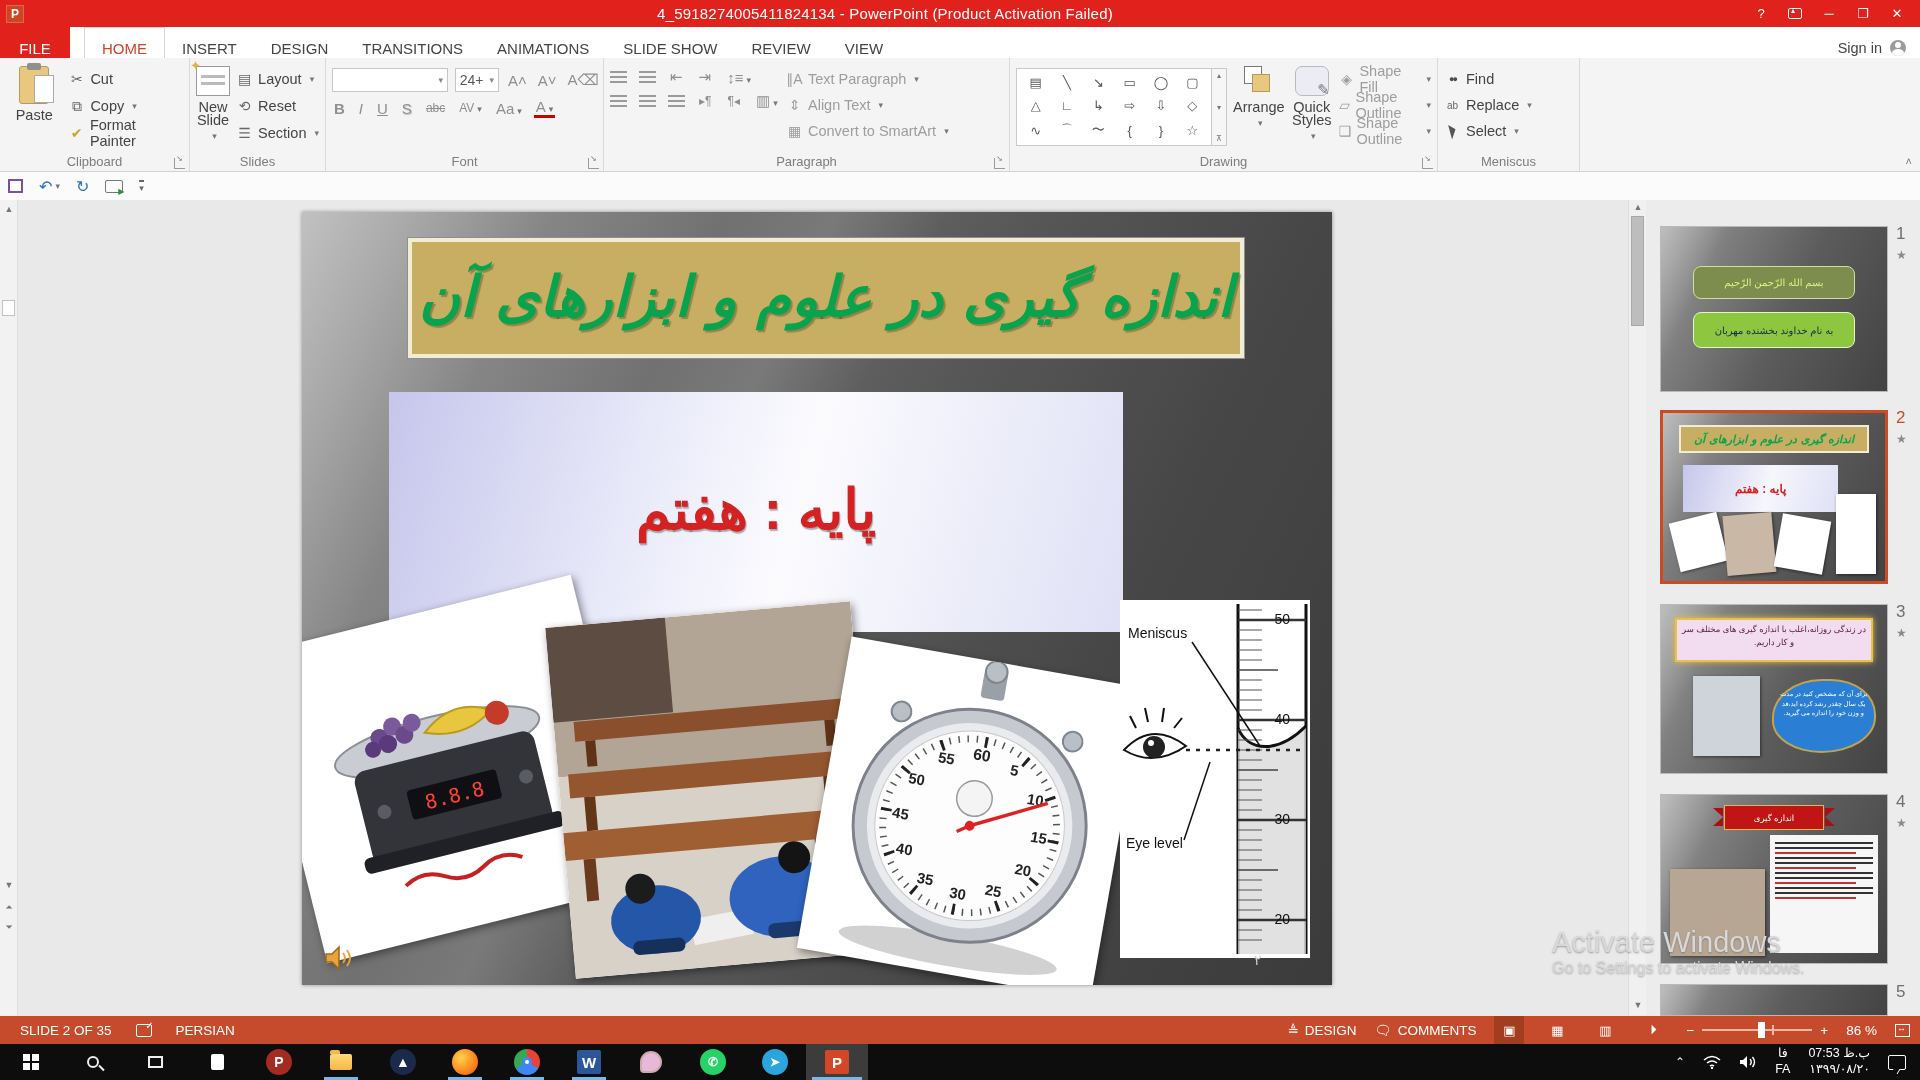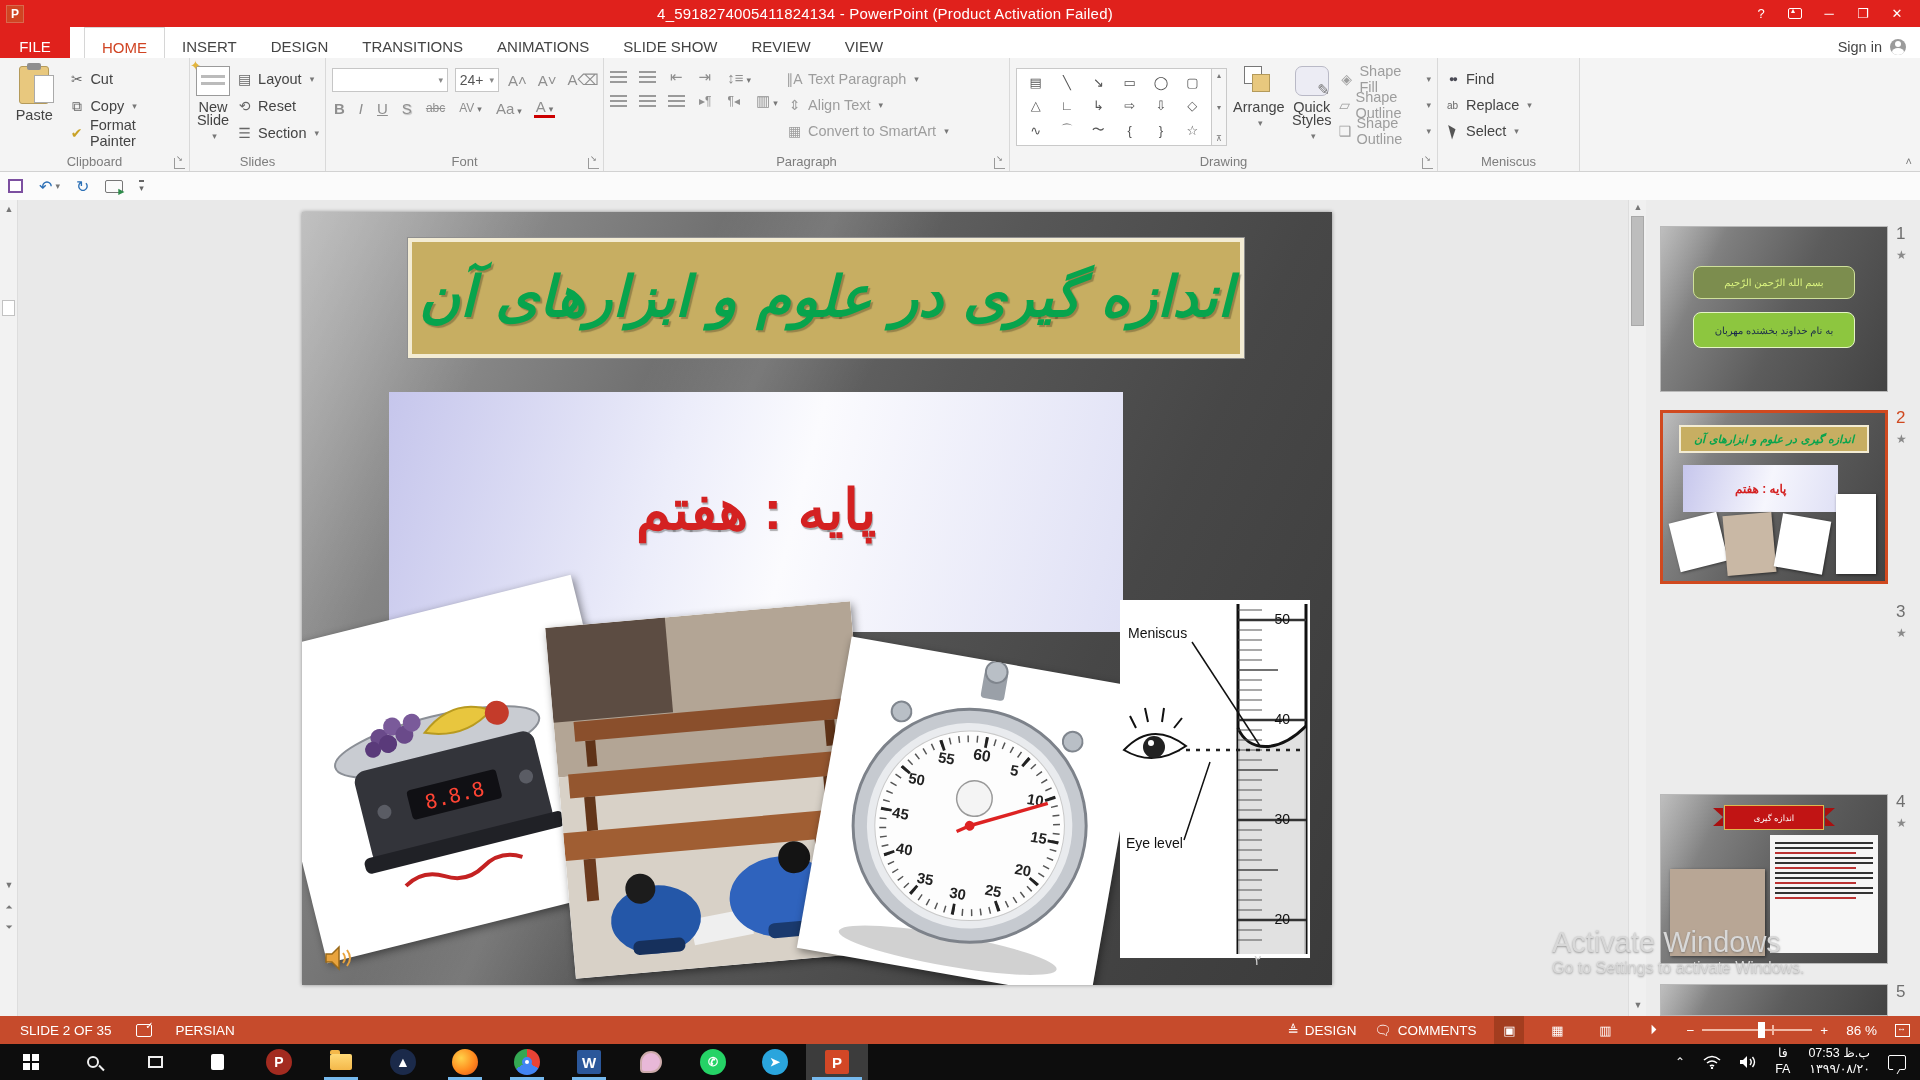--- a/index.html
+++ b/index.html
@@ -14,21 +14,21 @@
     display:flex; align-items:center; justify-content:center; }
   .tb-title { flex:1; text-align:center; font-size:15px; letter-spacing:.2px; }
   .tb-ctrls { display:flex; align-items:center; gap:4px; margin-right:8px; }
   .tb-btn { width:30px; height:22px; display:flex; align-items:center;
     justify-content:center; font-size:13px; color:#fff; }
   .tb-ribopt { width:14px; height:11px; border:1px solid #fff; border-radius:2px; position:relative; }
   .tb-ribopt::after{ content:"▴"; position:absolute; left:2px; top:-3px; font-size:8px; }
 
   
   .tabrow { position:absolute; left:0; top:27px; width:1920px; height:43px;
-    background:#fff; display:flex; align-items:stretch; border-bottom:4px solid #b91c1c; }
+    background:#fff; display:flex; align-items:stretch; border-bottom:1px solid #b91c1c; }
   .file-tab { width:70px; background:#e0211c; color:#fff; font-size:15px;
     display:flex; align-items:center; justify-content:center; margin-right:14px; }
   .rtab { padding:0 17px; font-size:15px; color:#444; display:flex; align-items:center; }
   .rtab.active { color:#d04423; background:#fff; border:1px solid #d6d6d6; border-bottom:none; }
   .signin { margin-left:auto; margin-right:14px; display:flex; align-items:center;
     gap:8px; font-size:14.5px; color:#444; }
   .person-ic { width:16px; height:16px; border-radius:50%; background:#9b9b9b; position:relative; overflow:hidden;}
   .person-ic::before{content:""; position:absolute; left:5px; top:2px; width:6px;height:6px;border-radius:50%;background:#fff;}
   .person-ic::after{content:""; position:absolute; left:2px; top:9px; width:12px;height:8px;border-radius:50%;background:#fff;}
 
@@ -593,20 +593,25 @@
       <div class="mini-title">اندازه گیری در علوم و ابزارهای آن</div>
       <div class="mini-grade">پایه : هفتم</div>
       <div class="mini-photo" style="left:5%;top:62%;width:22%;height:30%;transform:rotate(-14deg)"></div>
       <div class="mini-photo" style="left:28%;top:60%;width:22%;height:36%;transform:rotate(-5deg);background:#c9b8a5"></div>
       <div class="mini-photo" style="left:52%;top:62%;width:22%;height:32%;transform:rotate(10deg)"></div>
       <div class="mini-photo" style="left:78%;top:48%;width:18%;height:48%"></div>
     </div>
     <div class="t-num sel" style="top:208px">2</div>
     <div class="t-star" style="top:232px">★</div>
 
+    <div class="thumb" style="top:404px;height:170px">
+      <div class="t3-box">در زندگی روزانه،اغلب با اندازه گیری های مختلف سر و کار داریم.</div>
+      <div class="mini-photo" style="left:14%;top:42%;width:30%;height:48%;background:#cfd4da"></div>
+      <div class="t3-cloud">برای آن که مشخص کنید در مدت یک سال چقدر رشد کرده اید،قد و وزن خود را اندازه می گیرید.</div>
+    </div>
     <div class="t-num" style="top:402px">3</div>
     <div class="t-star" style="top:426px">★</div>
 
     <div class="thumb" style="top:594px;height:170px">
       <div class="t4-ribbon">اندازه گیری</div>
       <div class="t4-text">
         <i></i>
           <i></i>
           <i></i>
           <i></i>

